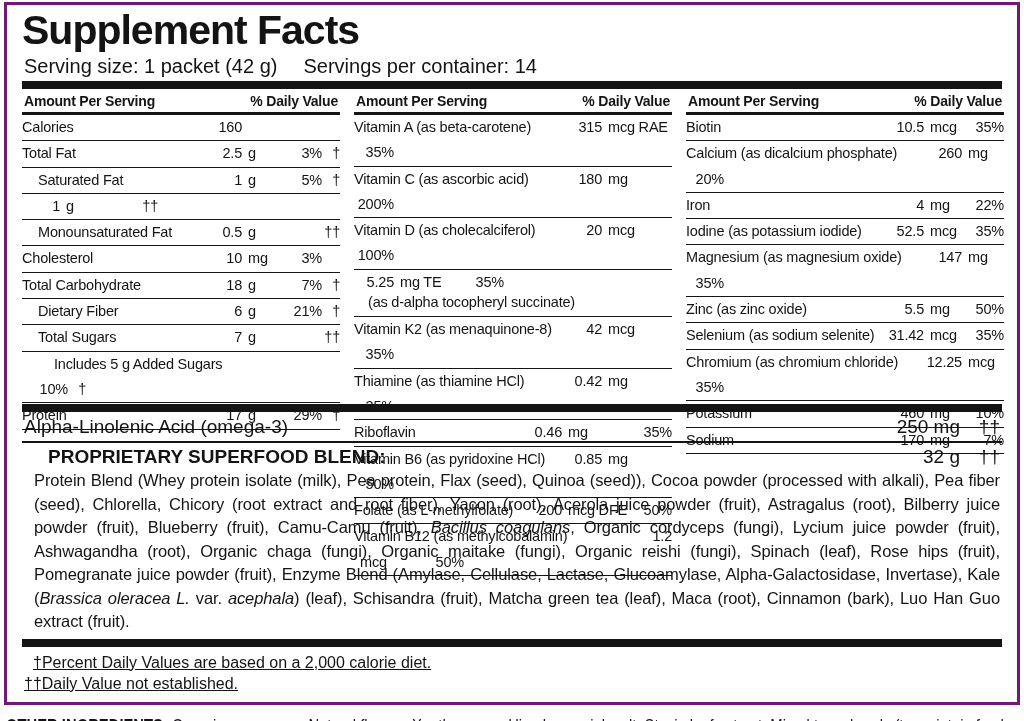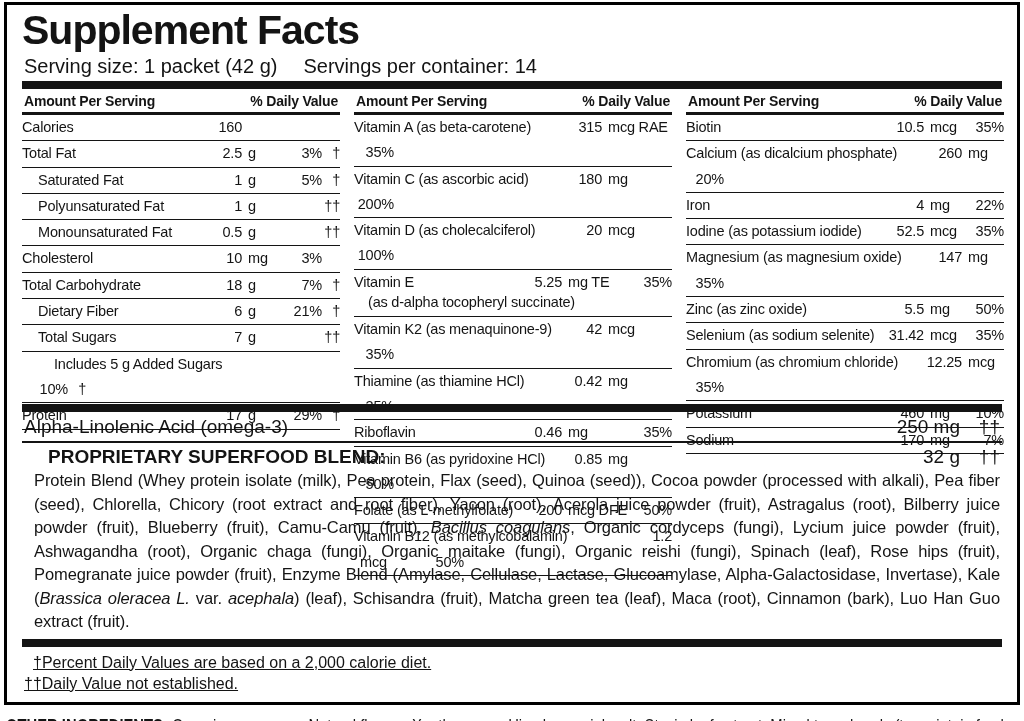--- a/index.html
+++ b/index.html
@@ -1,17 +1,17 @@
 <!DOCTYPE html>
 <html><head>
 <meta charset="utf-8">
 <style>
   html,body{margin:0;padding:0;background:#fff;width:1024px;height:721px;overflow:hidden;
             font-family:"Liberation Sans","DejaVu Sans",sans-serif;color:#141414;}
-  .label{margin:2px 4px 0 4px;border:3px solid #000000;padding:0 15px 5px 15px;background:#fff;}
+  .label{margin:2px 4px 0 4px;border:3px solid #701a75;padding:0 15px 5px 15px;background:#fff;}
   .title{font-size:41px;font-weight:bold;letter-spacing:-1px;line-height:46px;margin-top:2px;}
   .serving-line{font-size:20px;line-height:24px;display:flex;gap:26px;margin:1px 0 3px 2px;}
   .bar{height:8px;background:#141414;margin:1px 0;}
   .cols{display:flex;gap:14px;margin-top:2px;height:312px;}
   .col{width:318px;flex:0 0 318px;font-size:14.5px;letter-spacing:-0.2px;}
   .colhead{display:flex;justify-content:space-between;font-weight:bold;font-size:14px;
            line-height:19px;border-bottom:3px solid #141414;padding:1px 2px 1px 2px;}
   .row{display:flex;flex-wrap:wrap;align-items:flex-end;border-bottom:1px solid #141414;
        min-height:25.3px;line-height:25.3px;white-space:nowrap;}
   .nm{flex:1 1 auto;min-width:0;text-align:left;}
@@ -74,21 +74,20 @@
           <span class="dag">†</span>
         </div>
         <div class="row ind1">
           <span class="nm">Saturated Fat</span>
           <span class="num">1</span>
           <span class="unit">g</span>
           <span class="pct">5%</span>
           <span class="dag">†</span>
         </div>
         <div class="row ind1">
-          <span class="nm">Polyunsaturated Fat</span>
           <span class="num">1</span>
           <span class="unit">g</span>
           <span class="pct"></span>
           <span class="dag">††</span>
         </div>
         <div class="row ind1">
           <span class="nm">Monounsaturated Fat</span>
           <span class="num">0.5</span>
           <span class="unit">g</span>
           <span class="pct"></span>
@@ -154,28 +153,27 @@
           <span class="unit">mg</span>
           <span class="pct">200%</span>
         </div>
         <div class="row">
           <span class="nm">Vitamin D (as cholecalciferol)</span>
           <span class="num">20</span>
           <span class="unit">mcg</span>
           <span class="pct">100%</span>
         </div>
         <div class="row">
-          <span class="nm">Vitamin E</span>
           <span class="num">5.25</span>
           <span class="unit">mg TE</span>
           <span class="pct">35%</span>
           <span class="nm2">(as d-alpha tocopheryl succinate)</span>
         </div>
         <div class="row">
-          <span class="nm">Vitamin K2 (as menaquinone-9)</span>
+          <span class="nm">Vitamin K2 (as menaquinone-8)</span>
           <span class="num">42</span>
           <span class="unit">mcg</span>
           <span class="pct">35%</span>
         </div>
         <div class="row">
           <span class="nm">Thiamine (as thiamine HCl)</span>
           <span class="num">0.42</span>
           <span class="unit">mg</span>
           <span class="pct">35%</span>
         </div>

